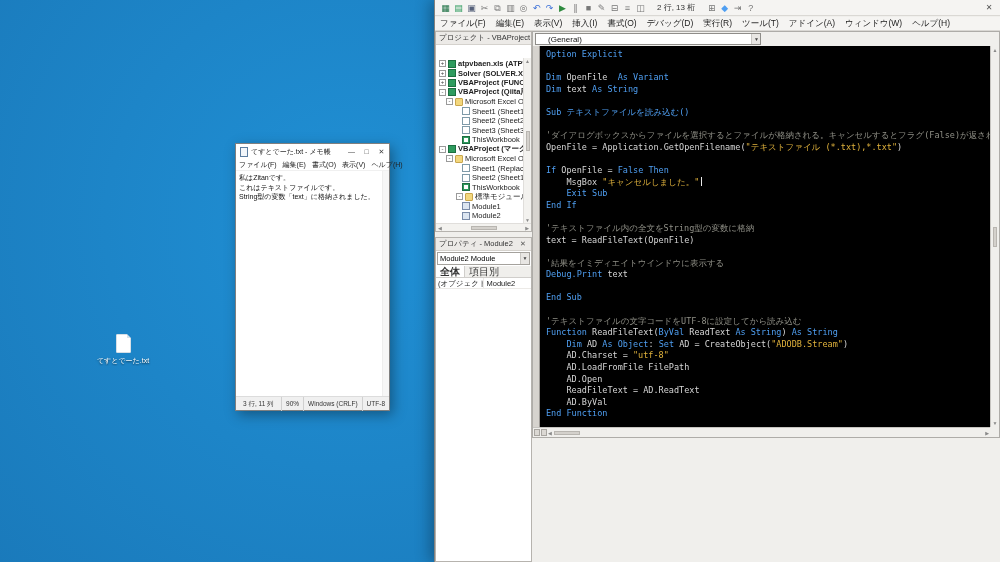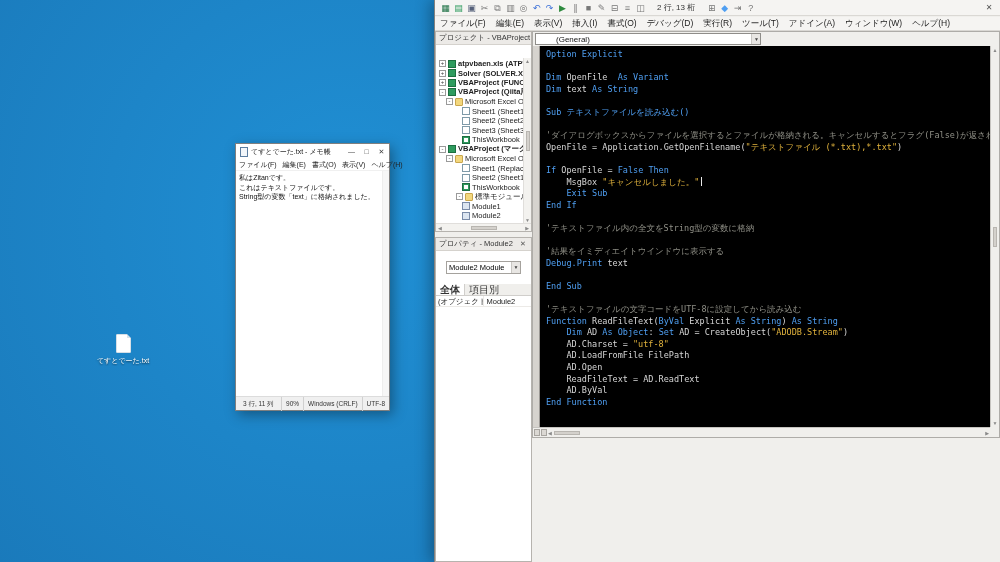--- a/index.html
+++ b/index.html
@@ -62,37 +62,37 @@
   .lbl{overflow:hidden}
   .lbl.b{font-weight:bold}
   .proj-vs{position:absolute;right:0;top:13px;bottom:0;width:8px;background:#f3f2ef;border-left:1px solid #e0dedb;
     display:flex;flex-direction:column;justify-content:space-between;align-items:center;font-size:5px;color:#888}
   .proj-hs{height:8px;flex:none;background:#f3f2ef;border-top:1px solid #e0dedb;display:flex;align-items:center;
     justify-content:space-between;font-size:5px;color:#888;padding:0 2px}
   .hthumb{height:4px;width:26px;background:#d4d1cc;border:1px solid #b8b5b0}
   .vthumb{width:4px;height:20px;background:#d4d1cc;border:1px solid #b8b5b0}
 
   .props{position:absolute;left:0;top:206px;width:97px;bottom:0;border:1px solid #b6b3ae;background:#fff;display:flex;flex-direction:column}
-  .props-combo{height:13px;margin:10px;border:1px solid #a5a29d;background:#fff;display:flex;align-items:center;
+  .props-combo{height:13px;margin:1px;border:1px solid #a5a29d;background:#fff;display:flex;align-items:center;
     font-size:7.5px;padding-left:2px;flex:none;white-space:nowrap;overflow:hidden}
   .dd{margin-left:auto;width:9px;align-self:stretch;background:#e8e6e3;border-left:1px solid #c9c7c3;
     font-size:5px;text-align:center;line-height:11px;color:#444;flex:none}
   .props-tabs{height:12px;display:flex;font-size:10px;color:#333;border-bottom:1px solid #d0cecb;background:#f0efec;flex:none}
   .props-tab{padding:0 4px;line-height:12px;white-space:nowrap}
   .props-tab.active{background:#fff;border-right:1px solid #d0cecb;font-weight:bold}
   .props-row{height:11px;display:flex;font-size:7.5px;color:#222;border-bottom:1px solid #eceae7;flex:none}
   .props-row .n{width:50%;border-right:1px solid #eceae7;padding-left:2px;line-height:11px;white-space:nowrap;overflow:hidden}
   .props-row .v{padding-left:3px;line-height:11px;white-space:nowrap;overflow:hidden}
   .props-fill{flex:1;background:#fff}
 
   
   .codewin{position:absolute;left:97px;top:31px;right:0;height:407px;background:#f0efec;border:1px solid #aeaca8}
   .combo-row{position:absolute;left:0;top:0;right:0;height:14px;background:#f0efec;display:flex;gap:3px;padding:1px 2px}
   .ccombo{background:#fff;border:1px solid #8f8d89;display:flex;align-items:center;font-size:8px;color:#111;
-    padding-left:20px;white-space:nowrap;overflow:hidden}
+    padding-left:12px;white-space:nowrap;overflow:hidden}
   .ccombo.left{flex:0 0 49%}
   .ccombo.right{flex:1}
   .code-black{position:absolute;left:0;top:14px;right:9px;bottom:10px;background:#000;overflow:hidden}
   .code-margin{position:absolute;left:0;top:0;bottom:0;width:7px;background:#d6d3ce;border-right:1px solid #9b9894}
   .code-text{position:absolute;left:13px;top:3px;right:0;font-family:"DejaVu Sans Mono",monospace;font-size:8.5px}
   .code-line{height:11.6px;line-height:11.6px;white-space:pre}
   .tk-k{color:#4f9ff2}
   .tk-p{color:#d6d6d6}
   .tk-s{color:#e0b23c}
   .tk-c{color:#8f8f86}
@@ -342,28 +342,29 @@
           <div class="code-line"></div>
           <div class="code-line"><span class="tk-c">'ダイアログボックスからファイルを選択するとファイルが格納される。キャンセルするとフラグ(False)が返される</span></div>
           <div class="code-line"><span class="tk-p">OpenFile = Application.GetOpenFilename(</span><span class="tk-s">"テキストファイル (*.txt),*.txt"</span><span class="tk-p">)</span></div>
           <div class="code-line"></div>
           <div class="code-line"><span class="tk-k">If </span><span class="tk-p">OpenFile = </span><span class="tk-k">False </span><span class="tk-k">Then</span></div>
           <div class="code-line"><span class="tk-p">    MsgBox </span><span class="tk-s">"キャンセルしました。"</span><span class="caret"></span></div>
           <div class="code-line"><span class="tk-p">    </span><span class="tk-k">Exit Sub</span></div>
           <div class="code-line"><span class="tk-k">End If</span></div>
           <div class="code-line"></div>
           <div class="code-line"><span class="tk-c">'テキストファイル内の全文をString型の変数に格納</span></div>
+          <div class="code-line"><span class="tk-p">text = ReadFileText(OpenFile)</span></div>
           <div class="code-line"></div>
           <div class="code-line"><span class="tk-c">'結果をイミディエイトウインドウに表示する</span></div>
           <div class="code-line"><span class="tk-k">Debug.Print </span><span class="tk-p">text</span></div>
           <div class="code-line"></div>
           <div class="code-line"><span class="tk-k">End Sub</span></div>
           <div class="code-line"></div>
           <div class="code-line"><span class="tk-c">'テキストファイルの文字コードをUTF-8に設定してから読み込む</span></div>
-          <div class="code-line"><span class="tk-k">Function </span><span class="tk-p">ReadFileText(</span><span class="tk-k">ByVal </span><span class="tk-p">Explicit </span><span class="tk-k">As String</span><span class="tk-p">) </span><span class="tk-k">As String</span></div>
+          <div class="code-line"><span class="tk-k">Function </span><span class="tk-p">ReadFileText(</span><span class="tk-k">ByVal </span><span class="tk-p">ReadText </span><span class="tk-k">As String</span><span class="tk-p">) </span><span class="tk-k">As String</span></div>
           <div class="code-line"><span class="tk-p">    </span><span class="tk-k">Dim </span><span class="tk-p">AD </span><span class="tk-k">As Object</span><span class="tk-p">: </span><span class="tk-k">Set </span><span class="tk-p">AD = CreateObject(</span><span class="tk-s">"ADODB.Stream"</span><span class="tk-p">)</span></div>
           <div class="code-line"><span class="tk-p">    AD.Charset = </span><span class="tk-s">"utf-8"</span></div>
           <div class="code-line"><span class="tk-p">    AD.LoadFromFile FilePath</span></div>
           <div class="code-line"><span class="tk-p">    AD.Open</span></div>
           <div class="code-line"><span class="tk-p">    ReadFileText = AD.ReadText</span></div>
           <div class="code-line"><span class="tk-p">    AD.ByVal</span></div>
           <div class="code-line"><span class="tk-k">End Function</span></div>
         </div>
     </div>
     <div class="code-vs">

